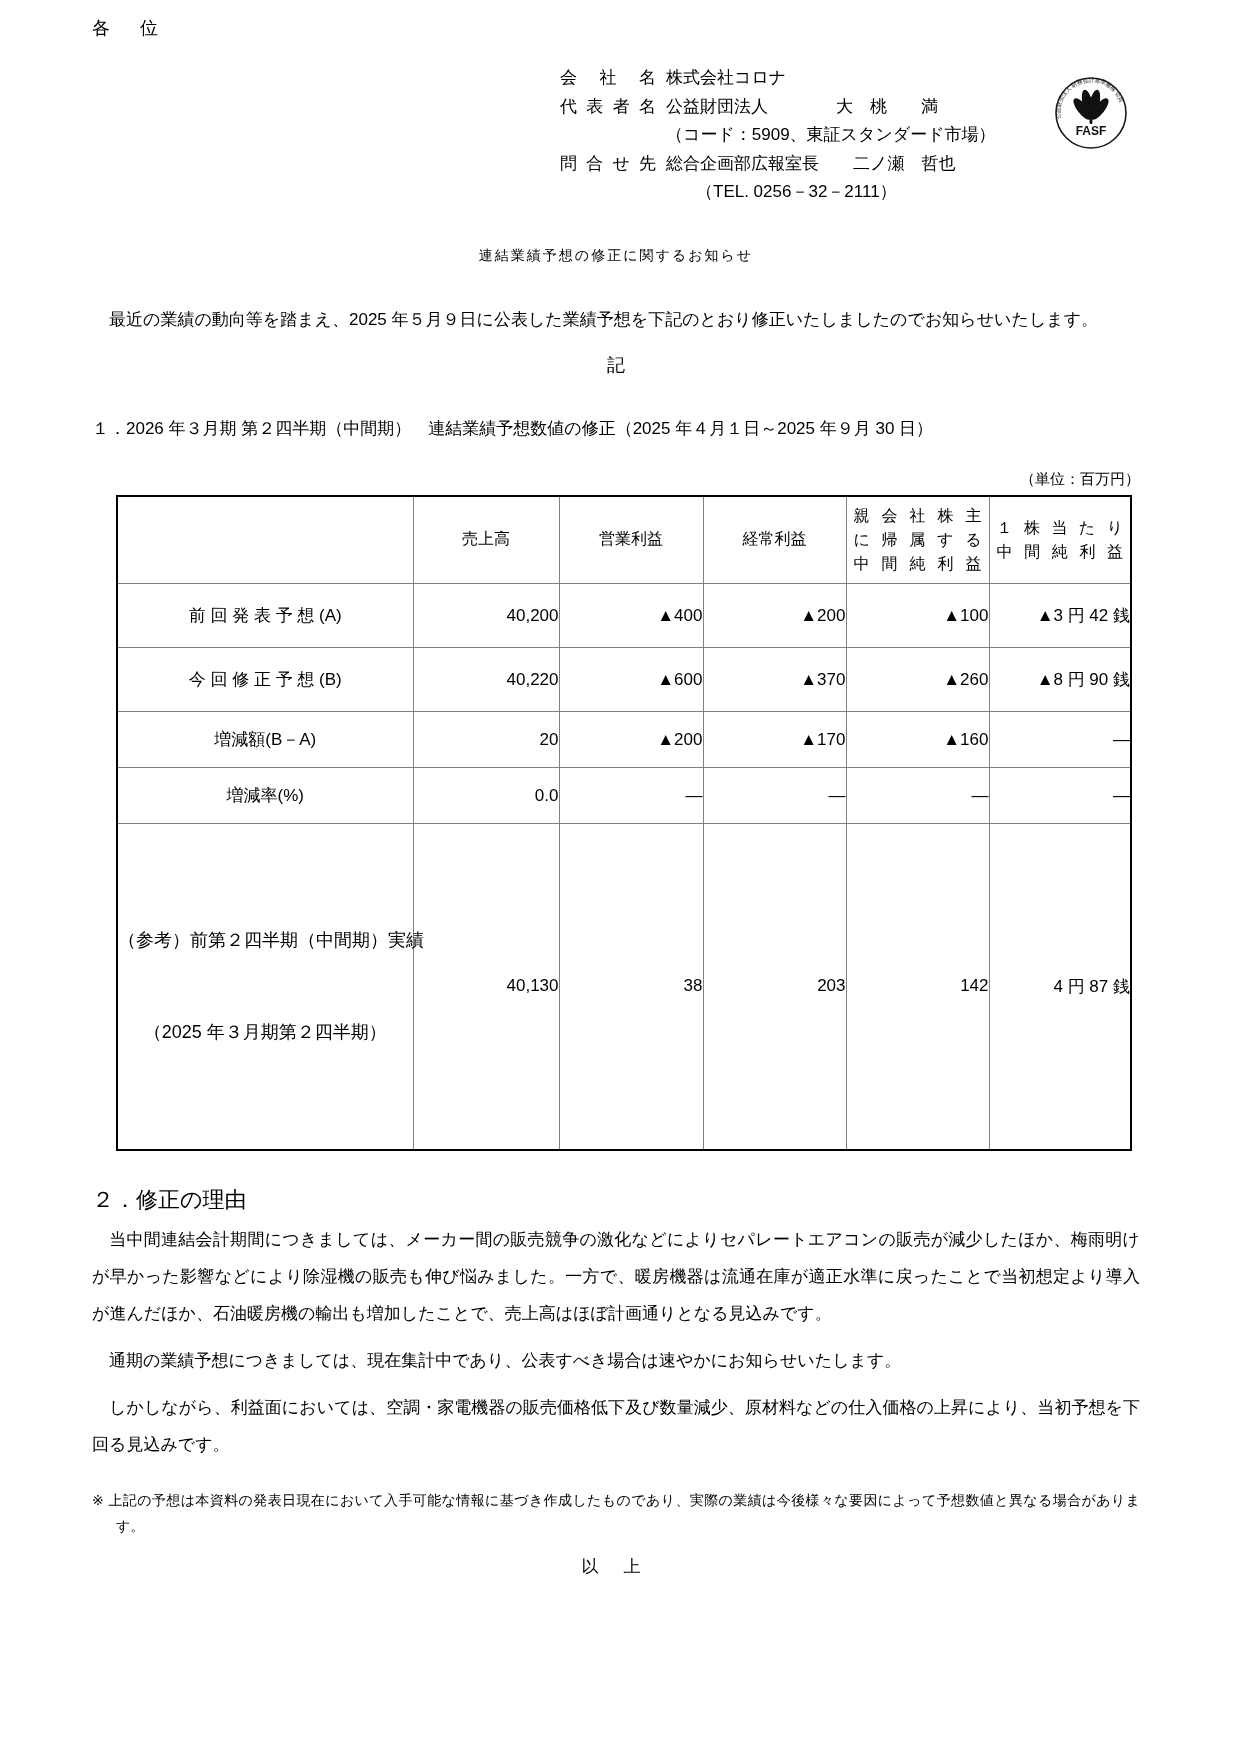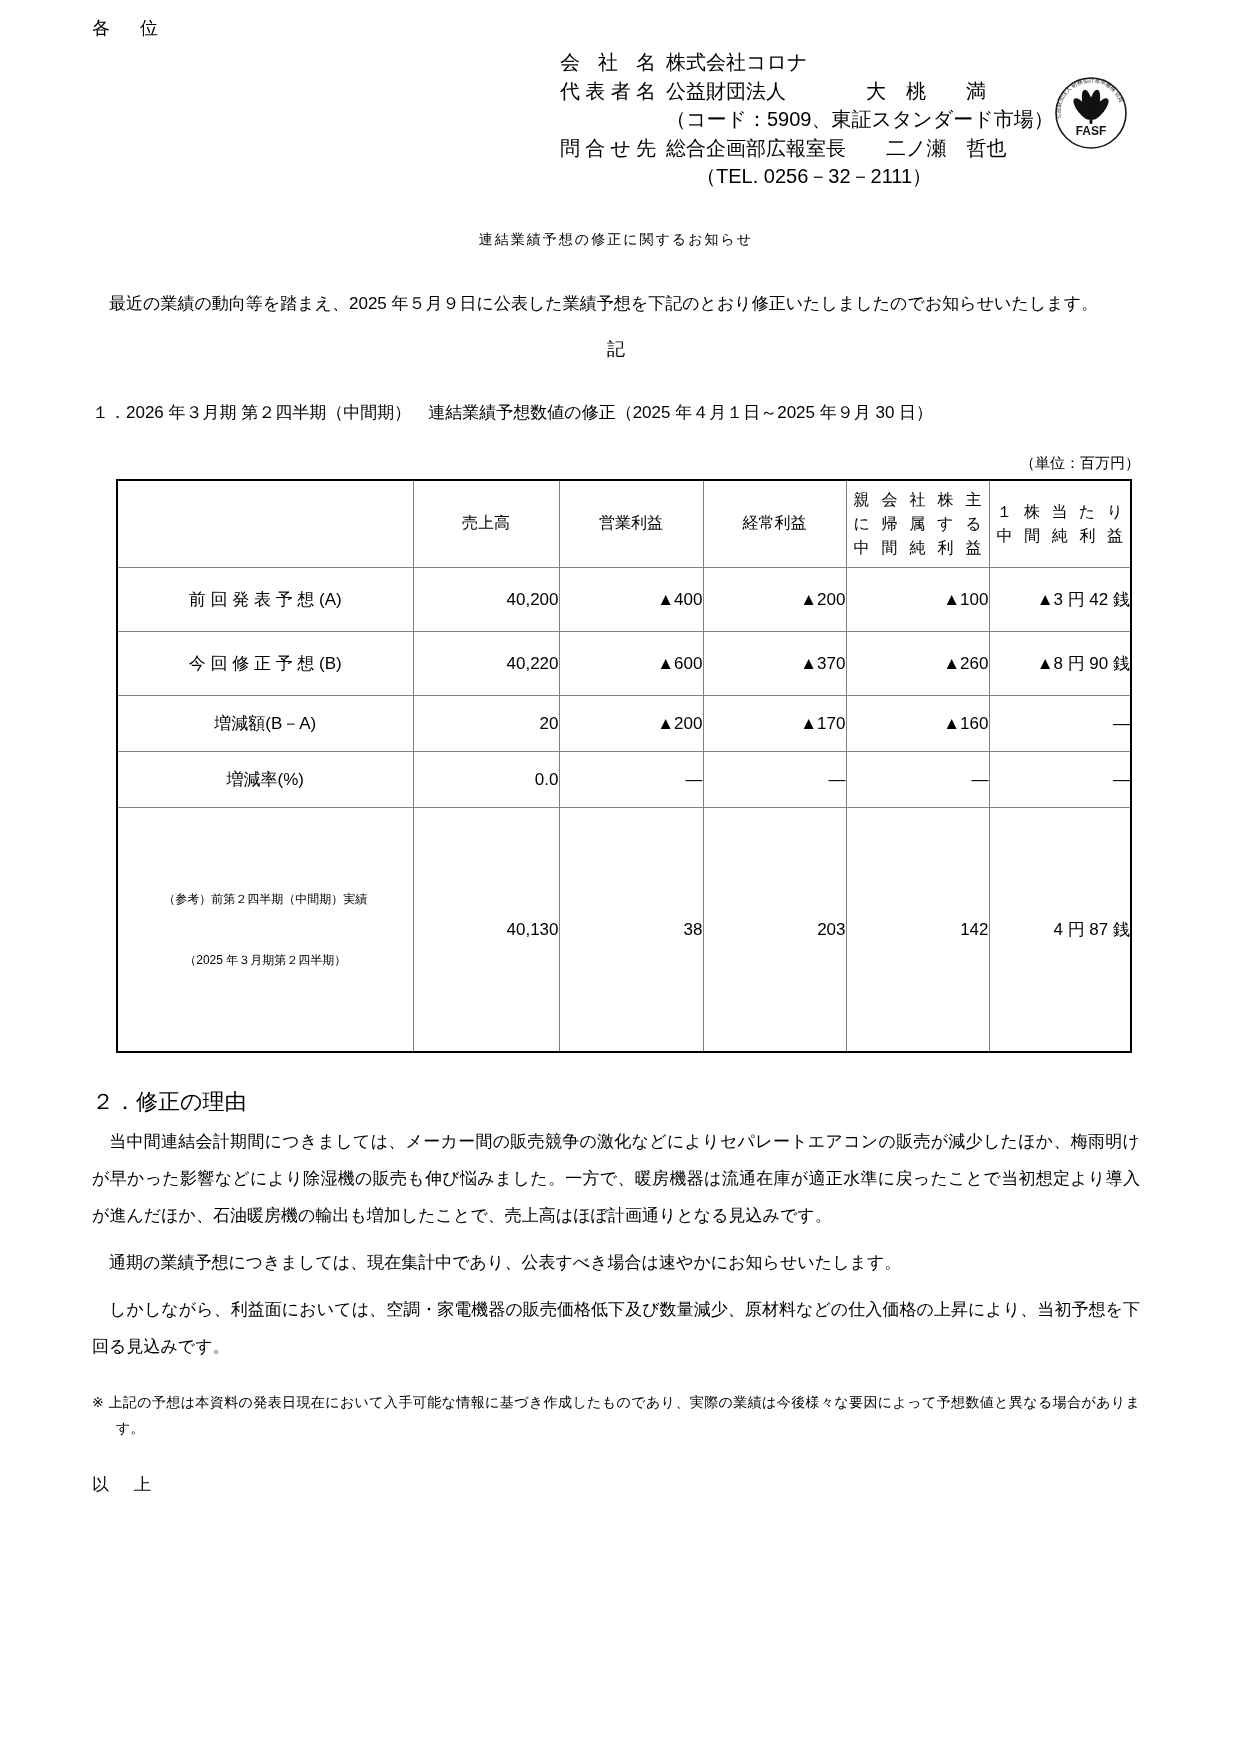--- a/index.html
+++ b/index.html
@@ -11,21 +11,21 @@
   }
   .page{position:relative;width:1240px;height:1754px;}
   .content{margin:0 100px 0 92px;}
 
   
   .fasf-logo{position:absolute;top:60px;left:1054px;width:74px;height:74px;}
 
   .date-line{margin-top:146px;text-align:right;font-size:17px;letter-spacing:1px;}
   .addressee{margin-top:16px;font-size:18px;letter-spacing:6px;}
 
-  .company-block{margin-top:8px;margin-left:468px;font-size:20px;line-height:28.5px;}
+  .company-block{margin-top:24px;margin-left:468px;font-size:17px;line-height:28.5px;}
   .company-row{display:flex;white-space:pre;}
   .company-row .lbl{width:96px;flex:0 0 96px;text-align:justify;text-align-last:justify;}
   .company-row .val{padding-left:10px;}
   .company-row.indent-sm .val{padding-left:40px;}
 
   .doc-title{margin-top:40px;text-align:center;font-size:14px;letter-spacing:2px;}
 
   .intro{margin-top:38px;font-size:17px;line-height:33px;text-align:justify;white-space:pre-wrap;}
   .record-marker{margin-top:16px;text-align:center;font-size:18px;}
 
@@ -44,31 +44,31 @@
   }
   tr.head-row{height:88px;}
   tr.head-row th{font-size:16px;}
   .hcell-lines{padding:0 7px;line-height:1.5;}
   .hcell-lines div{text-align:justify;text-align-last:justify;white-space:pre;}
   tr.data-row{height:64px;}
   tr.data-row.slim{height:56px;}
   tr.data-row.tall{height:78px;}
   td.rowlabel{text-align:center;white-space:pre;}
   td.num{text-align:right;padding-right:16px;white-space:pre;}
-  .ref-label{font-size:12px;line-height:1.7;text-align:center;}
+  .ref-label{font-size:18px;line-height:1.7;text-align:center;}
 
   .section2-heading{margin-top:34px;font-size:22px;}
   .reason-p{margin:10px 0 0 0;font-size:17px;line-height:37px;text-align:justify;white-space:pre-wrap;}
   .reason-p.first{margin-top:6px;}
 
   .disclaimer{
     margin-top:24px;font-size:14px;line-height:26px;text-align:justify;
     padding-left:24px;text-indent:-24px;white-space:pre-wrap;
   }
-  .closing{margin-top:32px;text-align:left;font-size:17px;letter-spacing:4px;padding-right:6px;}
+  .closing{margin-top:16px;text-align:center;font-size:17px;letter-spacing:4px;padding-right:6px;}
 </style>
 </head>
 <body>
 
 <div class="page">
 
   <svg class="fasf-logo" viewBox="0 0 74 74">
     <circle cx="37" cy="37" r="35" fill="#fff" stroke="#1a1a1a" stroke-width="1.6"></circle>
     <defs>
       <path id="ringpath" d="M 37 68 A 31 31 0 1 1 37.01 68"></path>

